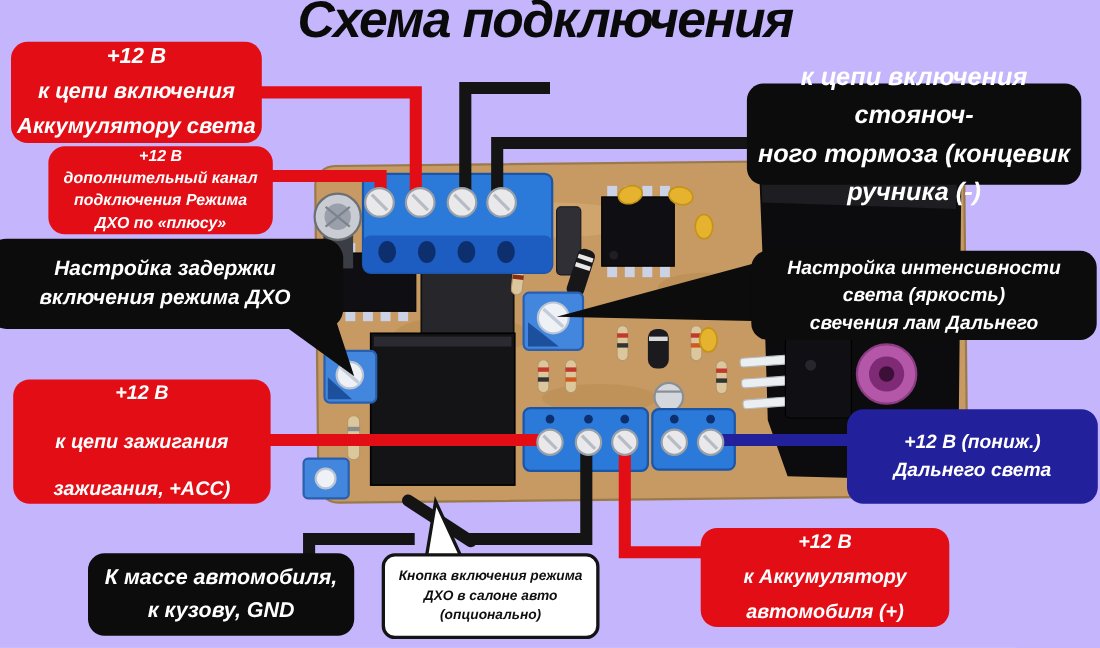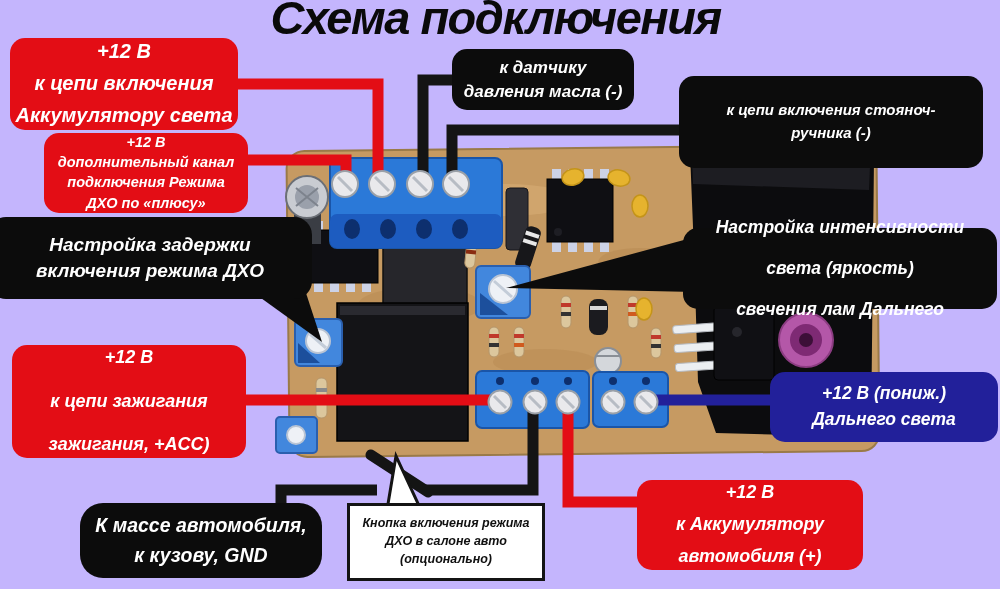--- a/index.html
+++ b/index.html
@@ -14,32 +14,32 @@
     letter-spacing:-1.5px;white-space:nowrap;
   }
   .co{
     position:absolute;z-index:3;display:flex;flex-direction:column;justify-content:center;
     text-align:center;font-style:italic;font-weight:bold;color:#ffffff;
     border-radius:15px;line-height:1.38;
   }
   .co.red{background:#e30d15;justify-content:space-between;}
   .co.black{background:#0c0c0c;}
   .co.blue{background:#22209a;}
-  .co.white{background:#ffffff;color:#101010;border:3px solid #141414;border-radius:0;}
+  .co.white{background:#ffffff;color:#101010;border:3px solid #141414;border-radius:12px;}
   
   .co-parking-lights{left:10px;top:38px;width:228px;height:92px;font-size:20px;}
   .co-aux-channel{left:44px;top:133px;width:204px;height:80px;font-size:14.5px;line-height:1.33;}
   .co-delay{left:-12px;top:217px;width:324px;height:82px;font-size:19px;border-radius:18px;}
   .co-oil{left:452px;top:49px;width:182px;height:61px;font-size:17px;line-height:1.4;}
-  .co-brake{left:679px;top:76px;width:304px;height:92px;font-size:15px;line-height:1.52;}
-  .co-brightness{left:683px;top:228px;width:314px;height:81px;font-size:17.5px;line-height:1.42;gap:16px;}
+  .co-brake{left:679px;top:76px;width:304px;height:92px;font-size:23px;line-height:1.52;}
+  .co-brightness{left:683px;top:228px;width:314px;height:81px;font-size:17.5px;line-height:1.42;}
   .co-ignition{left:12px;top:345px;width:234px;height:113px;font-size:18px;line-height:1.42;}
-  .co-highbeam{left:770px;top:372px;width:228px;height:70px;font-size:17.5px;line-height:1.46;}
+  .co-highbeam{left:770px;top:372px;width:228px;height:86px;font-size:17.5px;line-height:1.46;}
   .co-battery{left:637px;top:480px;width:226px;height:90px;font-size:18px;line-height:1.44;}
-  .co-ground{left:80px;top:503px;width:242px;height:75px;font-size:19.5px;line-height:1.5;border-radius:23px;}
+  .co-ground{left:80px;top:503px;width:242px;height:75px;font-size:19.5px;line-height:1.5;}
   .co-button{left:347px;top:503px;width:192px;height:72px;font-size:12.5px;line-height:1.42;}
 </style>
 </head>
 <body>
 
 <div class="canvas">
 
   <svg width="1000" height="589" viewBox="0 0 1000 589">
 
     <g>
@@ -260,27 +260,24 @@
     <div>дополнительный канал</div>
     <div>подключения Режима</div>
     <div>ДХО по «плюсу»</div>
   </div>
 
   <div class="co black co-delay">
     <div>Настройка задержки</div>
     <div>включения режима ДХО</div>
   </div>
 
-  <div class="co black co-oil">
-    <div>к датчику</div>
-    <div>давления масла (-)</div>
-  </div>
 
   <div class="co black co-brake">
     <div>к цепи включения стояноч-</div>
+    <div>ного тормоза (концевик</div>
     <div>ручника (-)</div>
   </div>
 
   <div class="co black co-brightness">
     <div>Настройка интенсивности</div>
     <div>света (яркость)</div>
     <div>свечения лам Дальнего</div>
   </div>
 
   <div class="co red co-ignition">

